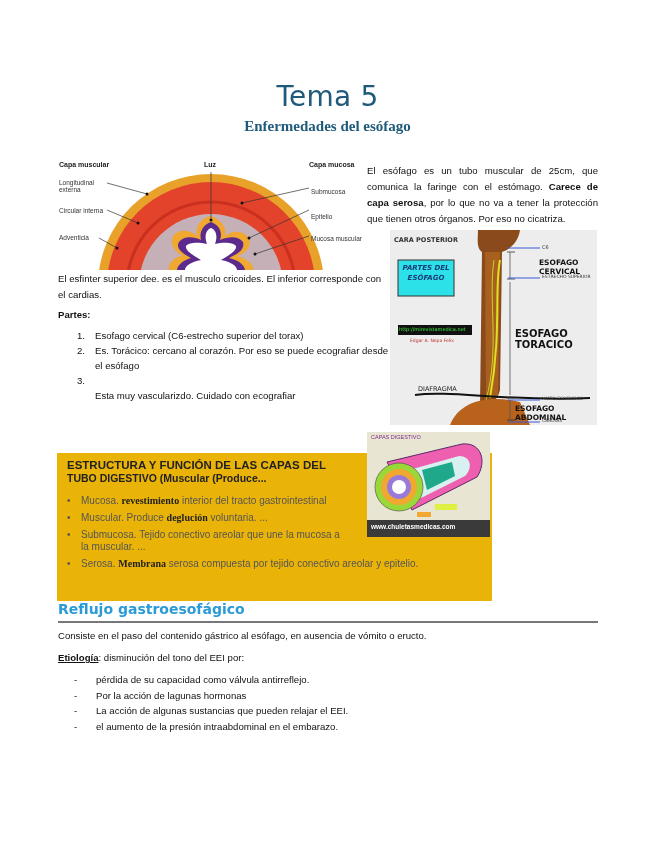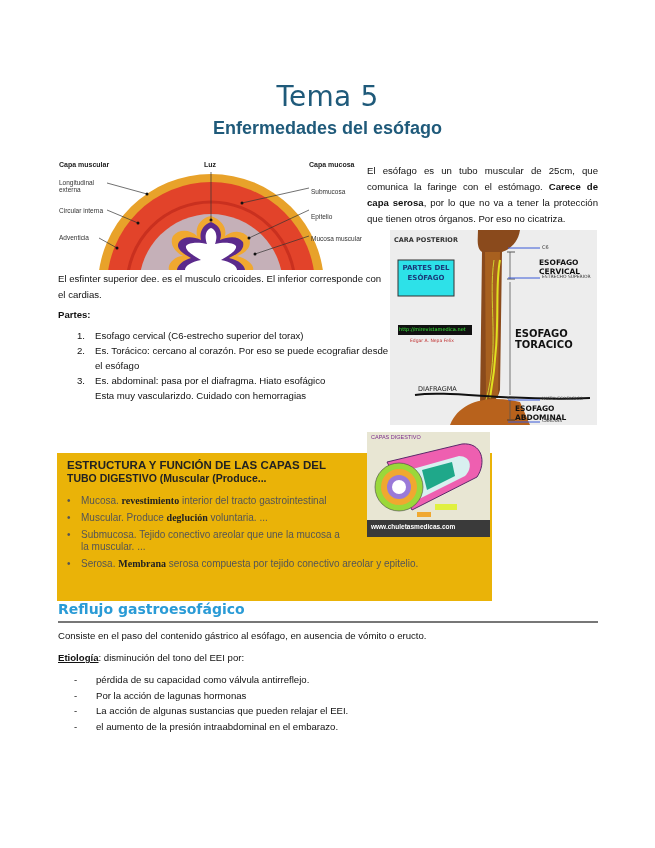--- a/index.html
+++ b/index.html
@@ -1,21 +1,21 @@
 <!DOCTYPE html>
 <html><head>
 <meta charset="utf-8">
 <style>
   * { box-sizing: border-box; margin: 0; padding: 0; }
   html, body { width: 655px; height: 848px; background: #ffffff; overflow: hidden; }
   body { position: relative; font-family: "Liberation Sans", "DejaVu Sans", sans-serif; color: #111; }
   .abs { position: absolute; }
 
   .title { left: 0; width: 655px; top: 80px; text-align: center; font-size: 28px; color: #1f5a7a; font-family: "DejaVu Sans", sans-serif; font-weight: normal; letter-spacing: 0.2px; }
-  .subtitle { left: 0; width: 655px; top: 118px; text-align: center; font-size: 18px; color: #1f5a7a; font-family: Liberation Sans, sans-serif; }
+  .subtitle { left: 0; width: 655px; top: 118px; text-align: center; font-size: 15px; color: #1f5a7a; font-family: Liberation Serif, serif; }
 
   .p { font-size: 9.6px; line-height: 15.5px; color: #111; font-family: "Liberation Sans", sans-serif; }
   .b { font-weight: bold; }
   .justify { text-align: justify; }
 
   
   .diagram { left: 57px; top: 158px; width: 308px; height: 112px; background: #fff; overflow: hidden; }
   .diagram .lbl { position: absolute; font-size: 6.5px; color: #333; font-family: "Liberation Sans", sans-serif; line-height: 7px; }
   .diagram .lbl.h { font-weight: bold; font-size: 7px; color: #222; }
 
@@ -102,40 +102,40 @@
     <rect x="8" y="30" width="56" height="36" fill="#2de1e8" stroke="#333" stroke-width="1"></rect>
     <rect x="8" y="95" width="74" height="10" fill="#111"></rect>
     <path d="M117 22 L125 22 M117 49 L125 49 M117 168 L125 168 M117 190 L125 190" stroke="#333" stroke-width="0.8"></path>
     <path d="M120 22 L120 49 M120 52 L120 165 M120 170 L120 190" stroke="#555" stroke-width="0.8"></path>
     <line x1="118" y1="18" x2="150" y2="18" stroke="#3a5ad8" stroke-width="1"></line>
     <line x1="118" y1="48" x2="150" y2="48" stroke="#3a5ad8" stroke-width="1"></line>
     <line x1="118" y1="170" x2="150" y2="170" stroke="#3a5ad8" stroke-width="1"></line>
     <line x1="118" y1="192" x2="150" y2="192" stroke="#3a5ad8" stroke-width="1"></line>
   </svg>
   <span class="t" style="left:4px;top:6px;font-size:6.5px;font-weight:bold;color:#333;">CARA POSTERIOR</span>
-  <span class="t" style="left:9px;top:33px;width:54px;font-size:7px;font-weight:bold;color:#1a3a7a;text-align:center;line-height:10px;">PARTES DEL ESÓFAGO</span>
+  <span class="t" style="left:9px;top:33px;width:54px;font-size:7px;font-weight:bold;color:#1a3a7a;text-align:center;line-height:10px;font-style:italic;">PARTES DEL ESÓFAGO</span>
   <span class="t" style="left:9px;top:96px;font-size:5px;color:#3cf03c;">http://mirevistamedica.net</span>
   <span class="t" style="left:20px;top:108px;font-size:4.5px;color:#c03030;">Edgar A. Nepa Felix</span>
   <span class="t" style="left:125px;top:28px;font-size:7.5px;font-weight:bold;color:#111;margin-left:24px;">ESOFAGO CERVICAL</span>
   <span class="t" style="left:125px;top:98px;font-size:10px;font-weight:bold;color:#111;">ESOFAGO TORACICO</span>
   <span class="t" style="left:125px;top:174px;font-size:7.5px;font-weight:bold;color:#111;">ESOFAGO ABDOMINAL</span>
   <span class="t" style="left:152px;top:14px;font-size:5px;color:#333;">C6</span>
   <span class="t" style="left:152px;top:44px;font-size:4.5px;color:#333;">ESTRECHO SUPERIOR</span>
   <span class="t" style="left:152px;top:166px;font-size:4.5px;color:#333;">HIATO ESOFAGICO</span>
   <span class="t" style="left:152px;top:188px;font-size:4.5px;color:#333;">CARDIAS</span>
   <span class="t" style="left:28px;top:155px;font-size:6.5px;color:#222;">DIAFRAGMA</span>
 </div>
 
 <p class="abs p" style="left:58px;top:271px;width:330px;">El esfinter superior dee. es el musculo cricoides. El inferior corresponde con el cardias.</p>
 
 <p class="abs p b" style="left:58px;top:307px;">Partes:</p>
 <ol class="abs p parts" style="left:70px;top:328px;width:320px;line-height:15px;">
   <li><span class="num">1.</span><span>Esofago cervical (C6-estrecho superior del torax)</span></li>
   <li><span class="num">2.</span><span>Es. Torácico: cercano al corazón. Por eso se puede ecografiar desde el esófago</span></li>
-  <li><span class="num">3.</span><span>Es. abdominal: pasa por el diafragma. Hiato esofágico</span><br><span>Esta muy vascularizdo. Cuidado con hemorragias</span></li>
+  <li><span class="num">3.</span><br><span>Esta muy vascularizdo. Cuidado con ecografiar</span></li>
 </ol>
 
 <div class="abs struct">
   <div class="head">
     <div>ESTRUCTURA Y FUNCIÓN DE LAS CAPAS DEL</div>
     <div style="font-size:10.5px;">TUBO DIGESTIVO (Muscular (Produce...</div>
   </div>
   <ul>
     <li style="width:275px;"><span>Mucosa. </span><b>revestimiento</b><span> interior del tracto gastrointestinal</span></li>
     <li style="width:275px;"><span>Muscular. Produce </span><b>deglución</b><span> voluntaria. ...</span></li>

